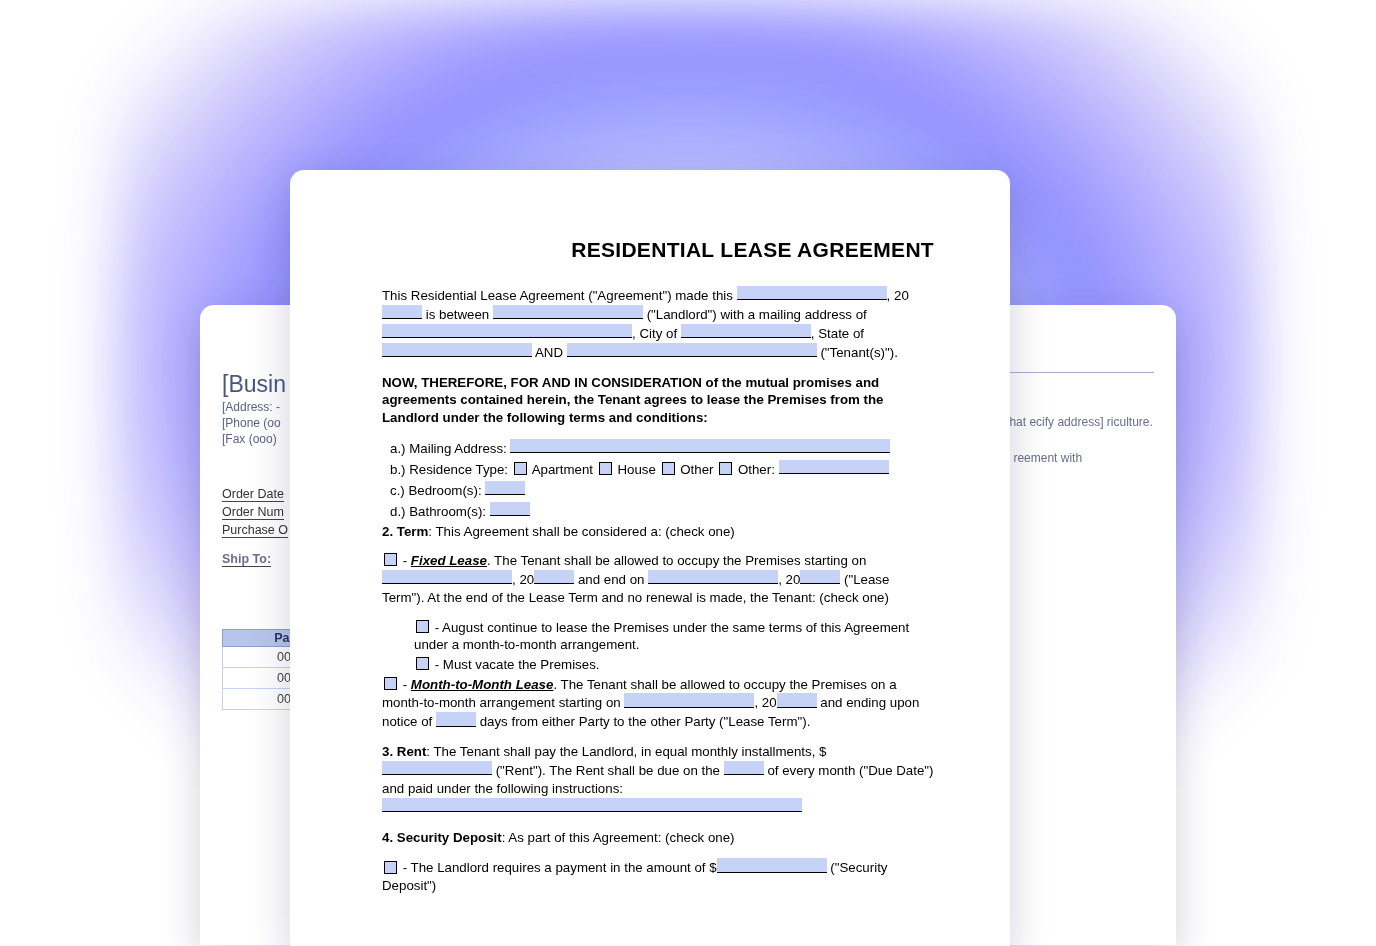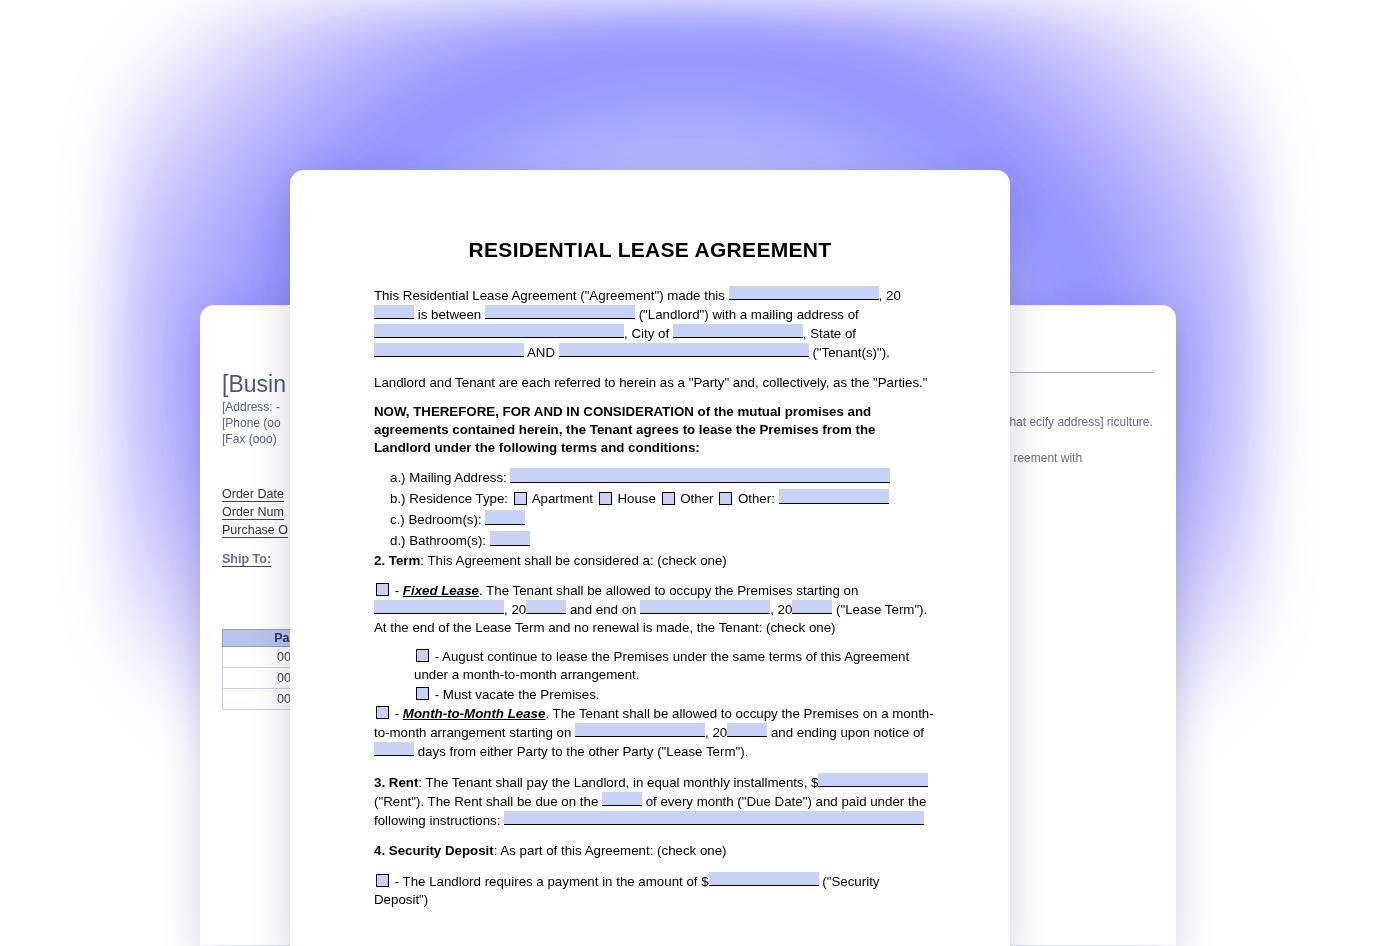--- a/index.html
+++ b/index.html
@@ -15,22 +15,22 @@
   .bl-small{font-size:12px;margin:2px 0;color:#5b6380;}
   .bl-under{display:inline-block;border-bottom:1px solid #444;}
   .bl-row{font-size:12.5px;margin:3px 0;color:#333;}
   .bl-ship{margin-top:14px;font-weight:bold;font-size:12.5px;}
   .bl-gap{height:62px;}
   .tbl{border-collapse:collapse;font-size:12.5px;width:94px;}
   .tbl th{background:#b7c5ec;border:1px solid #8e9ecb;padding:1px 6px;text-align:right;color:#2a355f;font-weight:bold;}
   .tbl td{border:1px solid #c8d2ee;padding:3px 6px;color:#444;}
   .tbl td.num{text-align:right;}
   .front{left:290px;top:170px;width:720px;height:780px;z-index:2;padding:66px 76px 0 76px;box-sizing:border-box;font-size:13.3px;line-height:1.33;border-bottom-left-radius:0;border-bottom-right-radius:0;}
-  .front h1{text-align:center;font-size:21px;margin:0 0 22px 0;letter-spacing:.3px;}
-  .front p{margin:0 0 12px 8px;}
+  .front h1{text-align:right;font-size:21px;margin:0 0 22px 0;letter-spacing:.3px;}
+  .front p{margin:0 0 12px 16px;}
   .blank{display:inline-block;border-bottom:1px solid #000;background:#c7d2f7;height:1em;vertical-align:baseline;}
   .w40{width:40px}.w110{width:110px}.w130{width:130px}.w150{width:150px}.w250{width:250px}
   .cb{display:inline-block;width:11px;height:11px;border:1px solid #000;background:#c7d2f7;vertical-align:-1px;margin:0 2px;}
   .sub{padding-left:24px;}
   .sub2{padding-left:48px;}
   .b{font-weight:bold;}
   .u{text-decoration:underline;}
   .it{font-style:italic;}
 </style>
 </head>
@@ -78,21 +78,20 @@
     <p>conditions</p>
   </div>
 
   <div class="doc front">
     <h1>RESIDENTIAL LEASE AGREEMENT</h1>
 
     <p>
       <span>This Residential Lease Agreement ("Agreement") made this </span><span class="blank w150"></span><span>, 20</span><span class="blank w40"></span><span> is between </span><span class="blank w150"></span><span> ("Landlord") with a mailing address of </span><span class="blank w250"></span><span>, City of </span><span class="blank w130"></span><span>, State of </span><span class="blank w150"></span><span> AND </span><span class="blank w250"></span><span> ("Tenant(s)").</span>
     </p>
 
-    <p>Landlord and Tenant are each referred to herein as a "Party" and, collectively, as the "Parties."</p>
     <p class="b">NOW, THEREFORE, FOR AND IN CONSIDERATION of the mutual promises and agreements contained herein, the Tenant agrees to lease the Premises from the Landlord under the following terms and conditions:</p>
 
 
     <div class="sub">
       <p style="margin:2px 0"><span>a.)  Mailing Address: </span><span class="blank" style="width:380px"></span></p>
       <p style="margin:2px 0"><span>b.)  Residence Type: </span><span class="cb"></span><span> Apartment </span><span class="cb"></span><span> House </span><span class="cb"></span><span> Other </span><span class="cb"></span><span> Other: </span><span class="blank w110"></span></p>
       <p style="margin:2px 0"><span>c.)  Bedroom(s): </span><span class="blank w40"></span></p>
       <p style="margin:2px 0"><span>d.)  Bathroom(s): </span><span class="blank w40"></span></p>
     </div>
 

